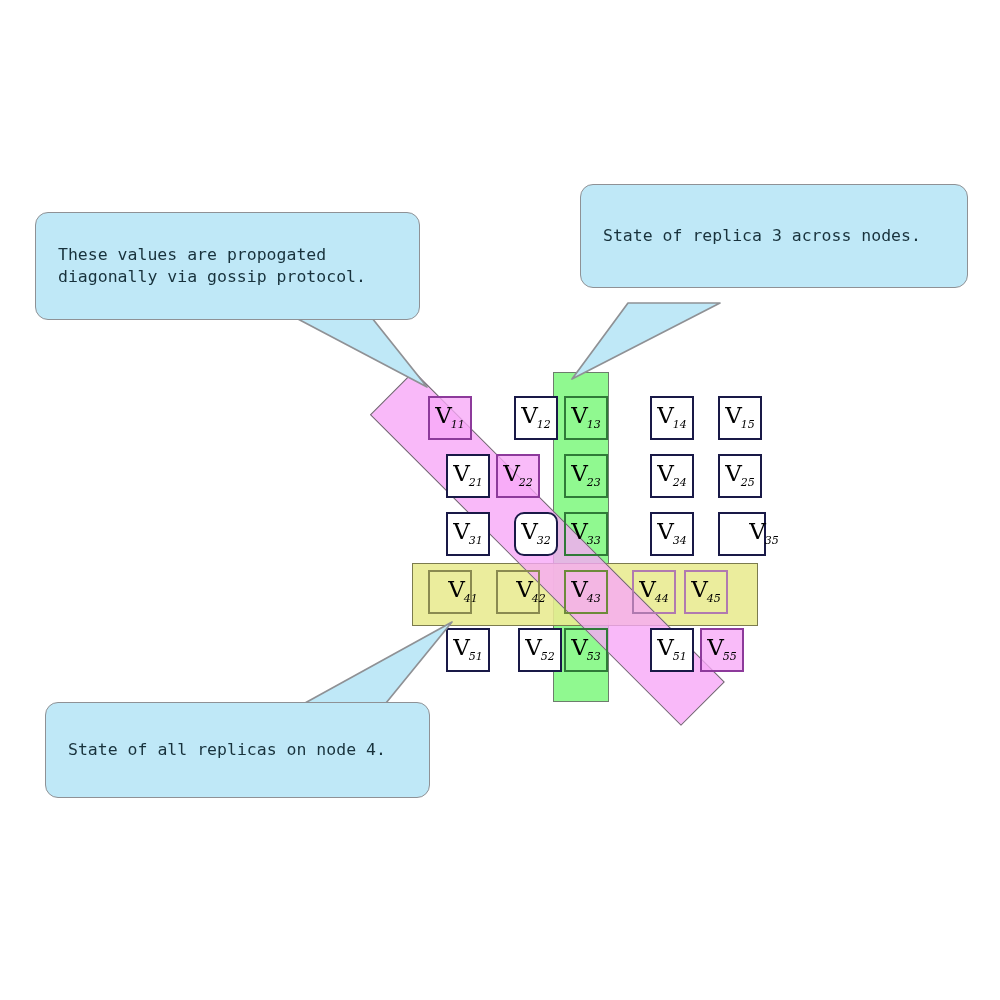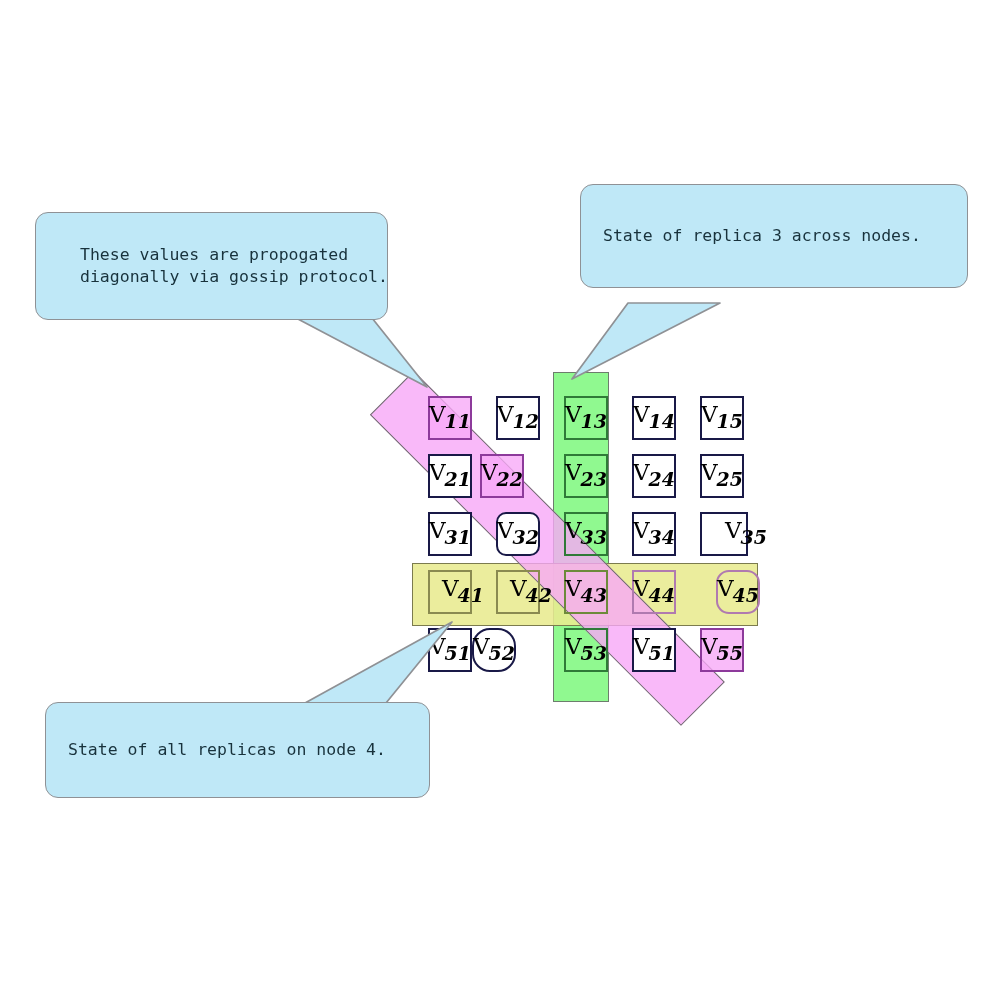--- a/index.html
+++ b/index.html
@@ -68,44 +68,43 @@
     position: absolute;
     width: 44px;
     height: 44px;
     box-sizing: border-box;
     border: 2.2px solid #191947;
     background: transparent;
     display: flex;
     align-items: center;
     justify-content: center;
   }
-  .cell.plain { background: #ffffff; }
+  .cell.plain { background: #ffffff; margin-left: 18px; }
   .cell.diag  { border-color: #8d3a9b; background: rgba(247,168,247,0.78); }
   .cell.col   { border-color: #2f7a38; background: transparent; }
   .cell.row   { border-color: #8a8a50; background: transparent; padding-left: 26px; }
   .cell.rowcol{ border-color: #6d8a3a; background: transparent; }
   .cell.rowdiag{ border-color: #b07ab0; background: transparent; justify-content: center; }
 
   .cell .lbl {
     font-family: "DejaVu Serif", "Liberation Serif", serif;
     font-size: 23px;
     line-height: 1;
     color: #000000;
     letter-spacing: 0;
     white-space: nowrap;
     display: inline-block;
     transform: translateY(-1px);
   }
   .cell .lbl .sub {
-    font-size: 19px;
+    font-size: 11px;
     font-style: italic;
     vertical-align: sub;
     line-height: 1;
     margin-left: -1px;
-    font-weight: bold;
   }
 
   
   .callout {
     position: absolute;
     box-sizing: border-box;
     background: #bfe8f7;
     border: 1.7px solid #8f9195;
     border-radius: 13px;
     z-index: 9;
@@ -115,21 +114,21 @@
   .callout .ctext {
     font-family: "DejaVu Sans Mono", "Liberation Mono", monospace;
     font-size: 16.5px;
     line-height: 1.36;
     color: #18323c;
     white-space: pre;
     padding: 0 22px;
   }
   #callout-diagonal {
     left: 35px; top: 212px;
-    width: 353px; height: 108px; padding-left: 22px;
+    width: 385px; height: 108px;
   }
   #callout-replica3 {
     left: 580px; top: 184px;
     width: 388px; height: 104px;
   }
   #callout-node4 {
     left: 45px; top: 702px;
     width: 385px; height: 96px;
   }
 
@@ -161,21 +160,21 @@
       </div>
       <div class="cell plain" style="left: 632px; top: 396px;">
         <span class="lbl"><span>V</span><span class="sub">14</span></span>
       </div>
       <div class="cell plain" style="left: 700px; top: 396px;">
         <span class="lbl"><span>V</span><span class="sub">15</span></span>
       </div>
       <div class="cell plain" style="left: 428px; top: 454px;">
         <span class="lbl"><span>V</span><span class="sub">21</span></span>
       </div>
-      <div class="cell diag" style="left: 480px; top: 454px; text-align: right;">
+      <div class="cell diag" style="left: 496px; top: 454px; text-align: right;">
         <span class="lbl"><span>V</span><span class="sub">22</span></span>
       </div>
       <div class="cell col" style="left: 564px; top: 454px;">
         <span class="lbl"><span>V</span><span class="sub">23</span></span>
       </div>
       <div class="cell plain" style="left: 632px; top: 454px;">
         <span class="lbl"><span>V</span><span class="sub">24</span></span>
       </div>
       <div class="cell plain" style="left: 700px; top: 454px;">
         <span class="lbl"><span>V</span><span class="sub">25</span></span>
@@ -200,27 +199,27 @@
       </div>
       <div class="cell row" style="left: 496px; top: 570px;">
         <span class="lbl"><span>V</span><span class="sub">42</span></span>
       </div>
       <div class="cell rowcol" style="left: 564px; top: 570px;">
         <span class="lbl"><span>V</span><span class="sub">43</span></span>
       </div>
       <div class="cell rowdiag" style="left: 632px; top: 570px;">
         <span class="lbl"><span>V</span><span class="sub">44</span></span>
       </div>
-      <div class="cell rowdiag" style="left: 716px; top: 570px; border-radius: 13px;">
+      <div class="cell rowdiag" style="left: 684px; top: 570px;">
         <span class="lbl"><span>V</span><span class="sub">45</span></span>
       </div>
       <div class="cell plain" style="left: 428px; top: 628px;">
         <span class="lbl"><span>V</span><span class="sub">51</span></span>
       </div>
-      <div class="cell plain" style="left: 472px; top: 628px; border-radius: 18px;">
+      <div class="cell plain" style="left: 500px; top: 628px;">
         <span class="lbl"><span>V</span><span class="sub">52</span></span>
       </div>
       <div class="cell col" style="left: 564px; top: 628px;">
         <span class="lbl"><span>V</span><span class="sub">53</span></span>
       </div>
       <div class="cell plain" style="left: 632px; top: 628px;">
         <span class="lbl"><span>V</span><span class="sub">51</span></span>
       </div>
       <div class="cell diag" style="left: 700px; top: 628px;">
         <span class="lbl"><span>V</span><span class="sub">55</span></span>

